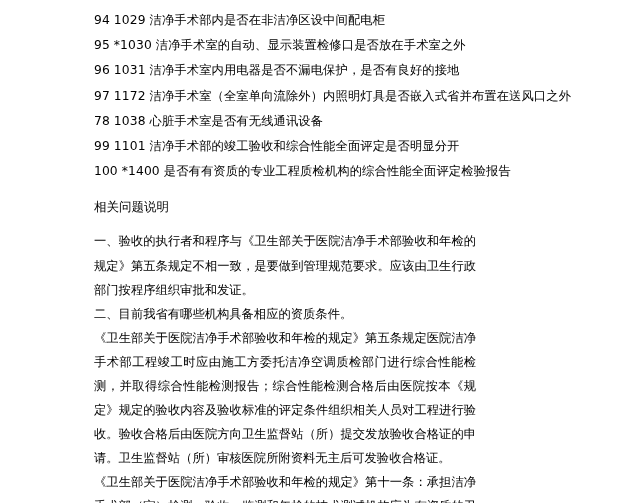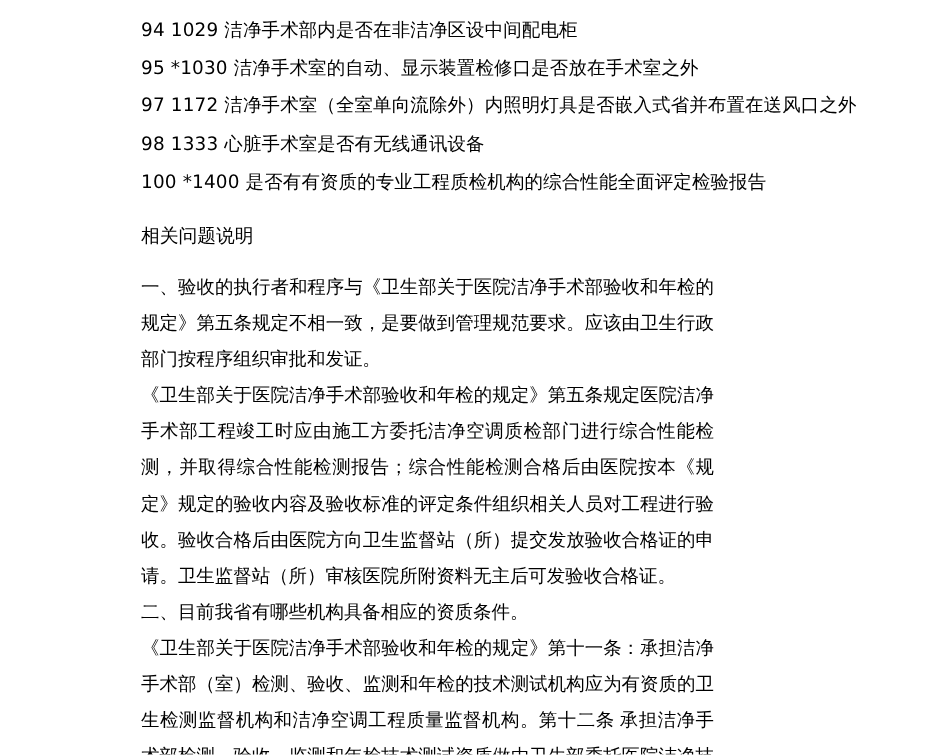--- a/index.html
+++ b/index.html
@@ -62,29 +62,31 @@
   }
 </style>
 </head>
 <body>
 
 <div class="page">
 
   <div class="checklist">
     <div class="check-line">94 1029  洁净手术部内是否在非洁净区设中间配电柜</div>
     <div class="check-line">95 *1030  洁净手术室的自动、显示装置检修口是否放在手术室之外</div>
+    <div class="check-line">96 1031  洁净手术室内用电器是否不漏电保护，是否有良好的接地</div>
     <div class="check-line">97 1172  洁净手术室（全室单向流除外）内照明灯具是否嵌入式省并布置在送风口之外</div>
-    <div class="check-line">98 1333  心脏手术室是否有无线通讯设备</div>
+    <div class="check-line">78 1038  心脏手术室是否有无线通讯设备</div>
+    <div class="check-line">99 1101  洁净手术部的竣工验收和综合性能全面评定是否明显分开</div>
     <div class="check-line">100 *1400  是否有有资质的专业工程质检机构的综合性能全面评定检验报告</div>
   </div>
 
 
   <div class="section-title">相关问题说明</div>
 
   <div class="body-block">
     <p class="para">一、验收的执行者和程序与《卫生部关于医院洁净手术部验收和年检的规定》第五条规定不相一致，是要做到管理规范要求。应该由卫生行政部门按程序组织审批和发证。</p>
+    <p class="para">二、目前我省有哪些机构具备相应的资质条件。</p>
     <p class="para">《卫生部关于医院洁净手术部验收和年检的规定》第五条规定医院洁净手术部工程竣工时应由施工方委托洁净空调质检部门进行综合性能检测，并取得综合性能检测报告；综合性能检测合格后由医院按本《规定》规定的验收内容及验收标准的评定条件组织相关人员对工程进行验收。验收合格后由医院方向卫生监督站（所）提交发放验收合格证的申请。卫生监督站（所）审核医院所附资料无主后可发验收合格证。</p>
-    <p class="para">二、目前我省有哪些机构具备相应的资质条件。</p>
     <p class="para">《卫生部关于医院洁净手术部验收和年检的规定》第十一条：承担洁净手术部（室）检测、验收、监测和年检的技术测试机构应为有资质的卫生检测监督机构和洁净空调工程质量监督机构。第十二条 承担洁净手术部检测、验收、监测和年检技术测试资质做由卫生部委托医院洁净技术专家委员会会评定。该委员会同时具备对洁净手术部检测]验收]监测和年检人员进行培训和年终成效验、监测和年检的项目进行技术指导的资格。</p>
 
   </div>
 
 </div>
 
 </body></html>

